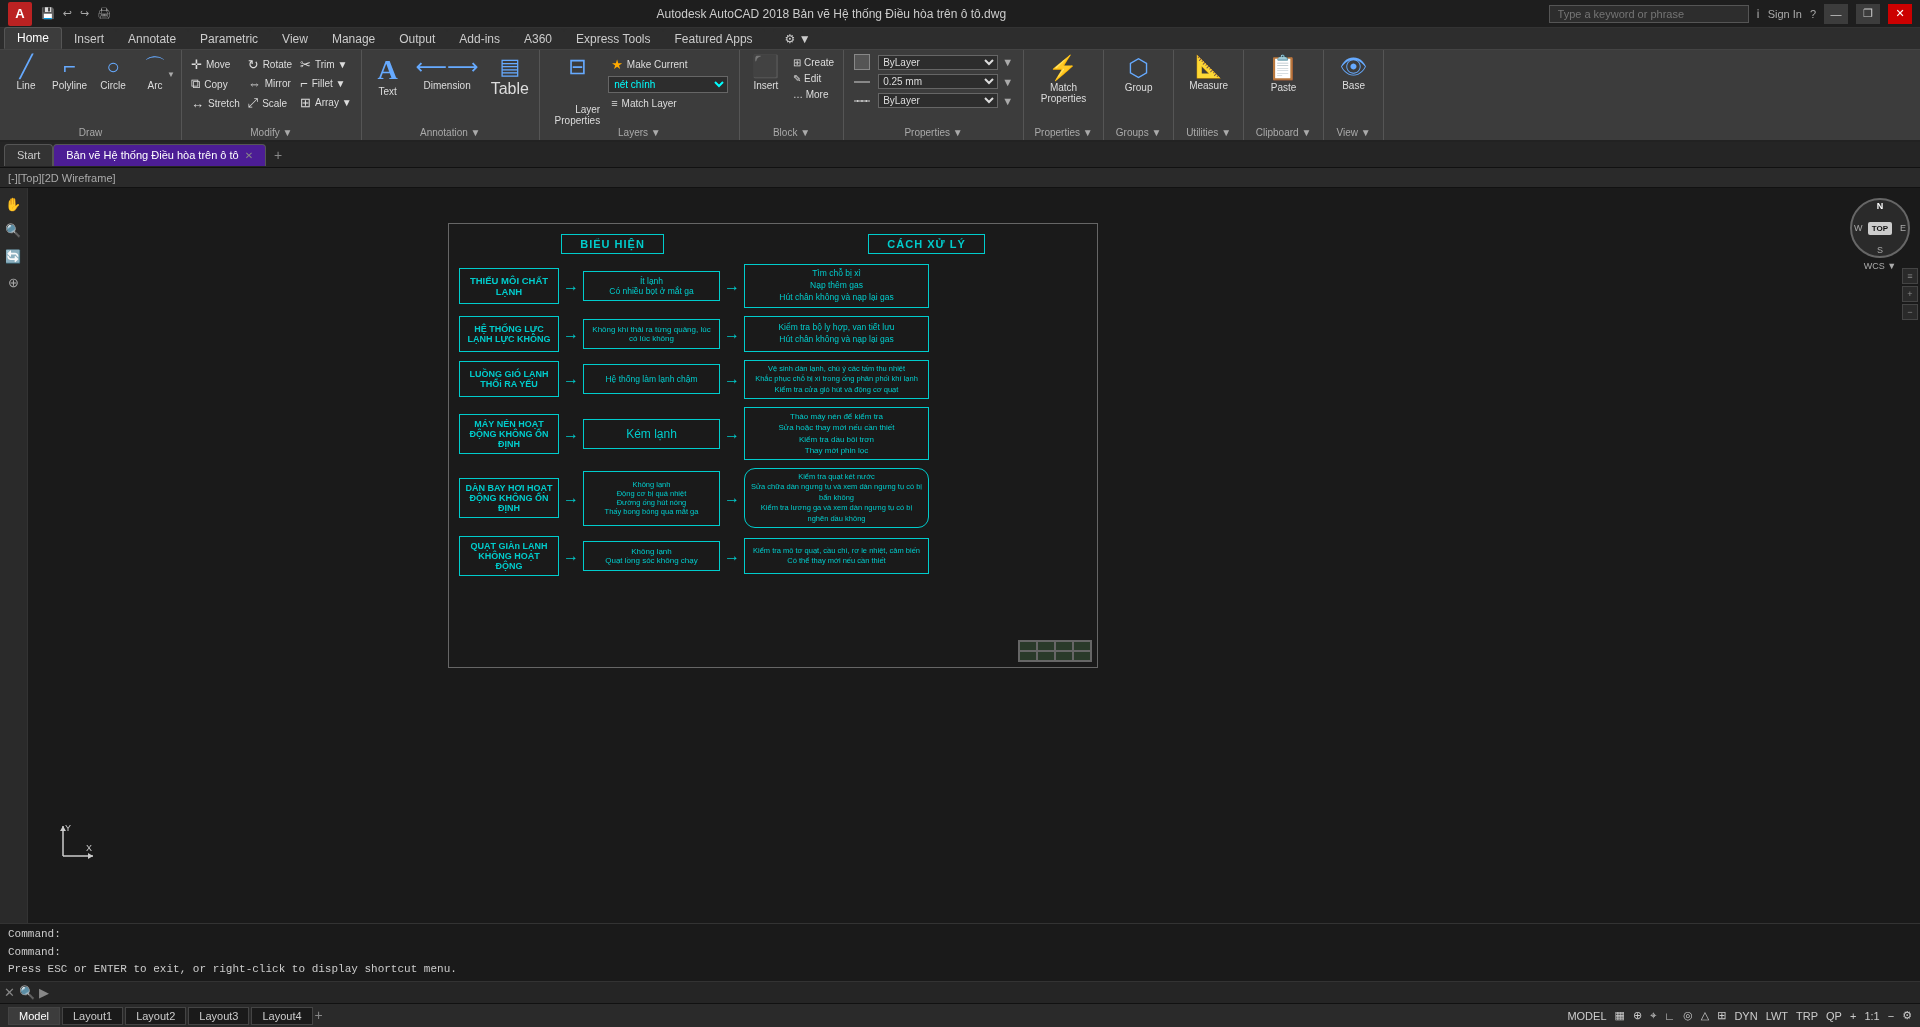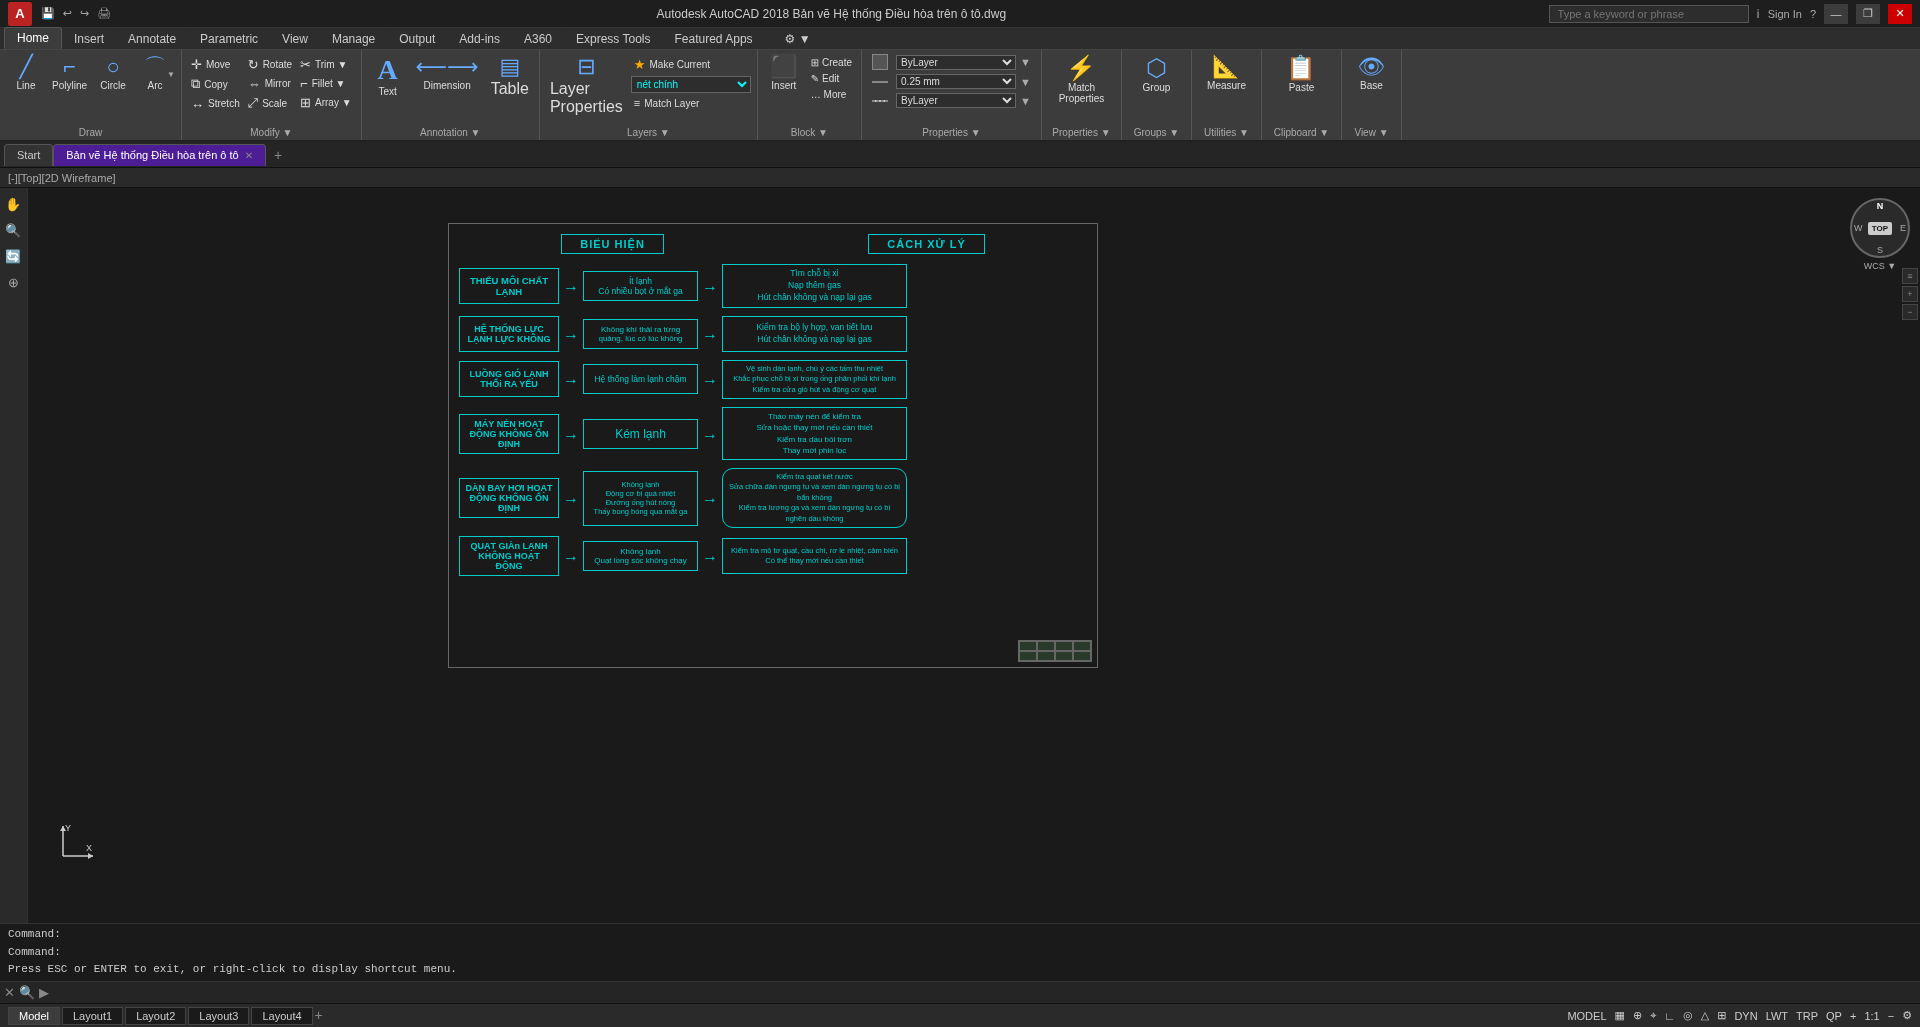--- a/index.html
+++ b/index.html
@@ -219,21 +219,21 @@
       color: #00cccc;
       font-size: 16px;
       flex-shrink: 0;
     }
     .diag-mid-box {
       border: 1.5px solid #00cccc;
       color: #00cccc;
       font-size: 9px;
       text-align: center;
       padding: 3px 5px;
-      width: 115px;
+      width: 137px;
       min-height: 30px;
       display: flex;
       align-items: center;
       justify-content: center;
     }
     .diag-solution {
       border: 1.5px solid #00cccc;
       color: #00cccc;
       font-size: 9px;
       text-align: center;
@@ -455,21 +455,21 @@
         <div style="font-size:16px;color:#ddd;">Table</div>
       </div>
     </div>
     <div class="ribbon-group-label">Annotation ▼</div>
   </div>
 
   <div class="ribbon-group" style="min-width:200px;">
     <div class="ribbon-group-content" style="display:flex;flex-direction:row;gap:4px;padding-bottom:16px;">
       <div class="ribbon-btn large">
         <div class="icon" style="font-size:22px;color:#6af;">⊟</div>
-        <div style="font-size:16px;color:#ddd;text-align:left;">Layer<br>Properties</div>
+        <div style="font-size:10px;color:#ddd;text-align:right;margin-top:24px;">Layer<br>Properties</div>
       </div>
       <div class="ribbon-col" style="gap:3px;">
         <div class="ribbon-btn-small" style="font-size:10px;">
           <span style="font-size:13px;color:#fa0;">★</span> Make Current
         </div>
         <select style="background:#2d2d2d;border:1px solid #666;color:#0ff;font-size:10px;width:120px;padding:1px;">
           <option>nét chính</option>
         </select>
         <div class="ribbon-btn-small" style="font-size:10px;">
           <span style="font-size:11px;">≡</span> Match Layer

